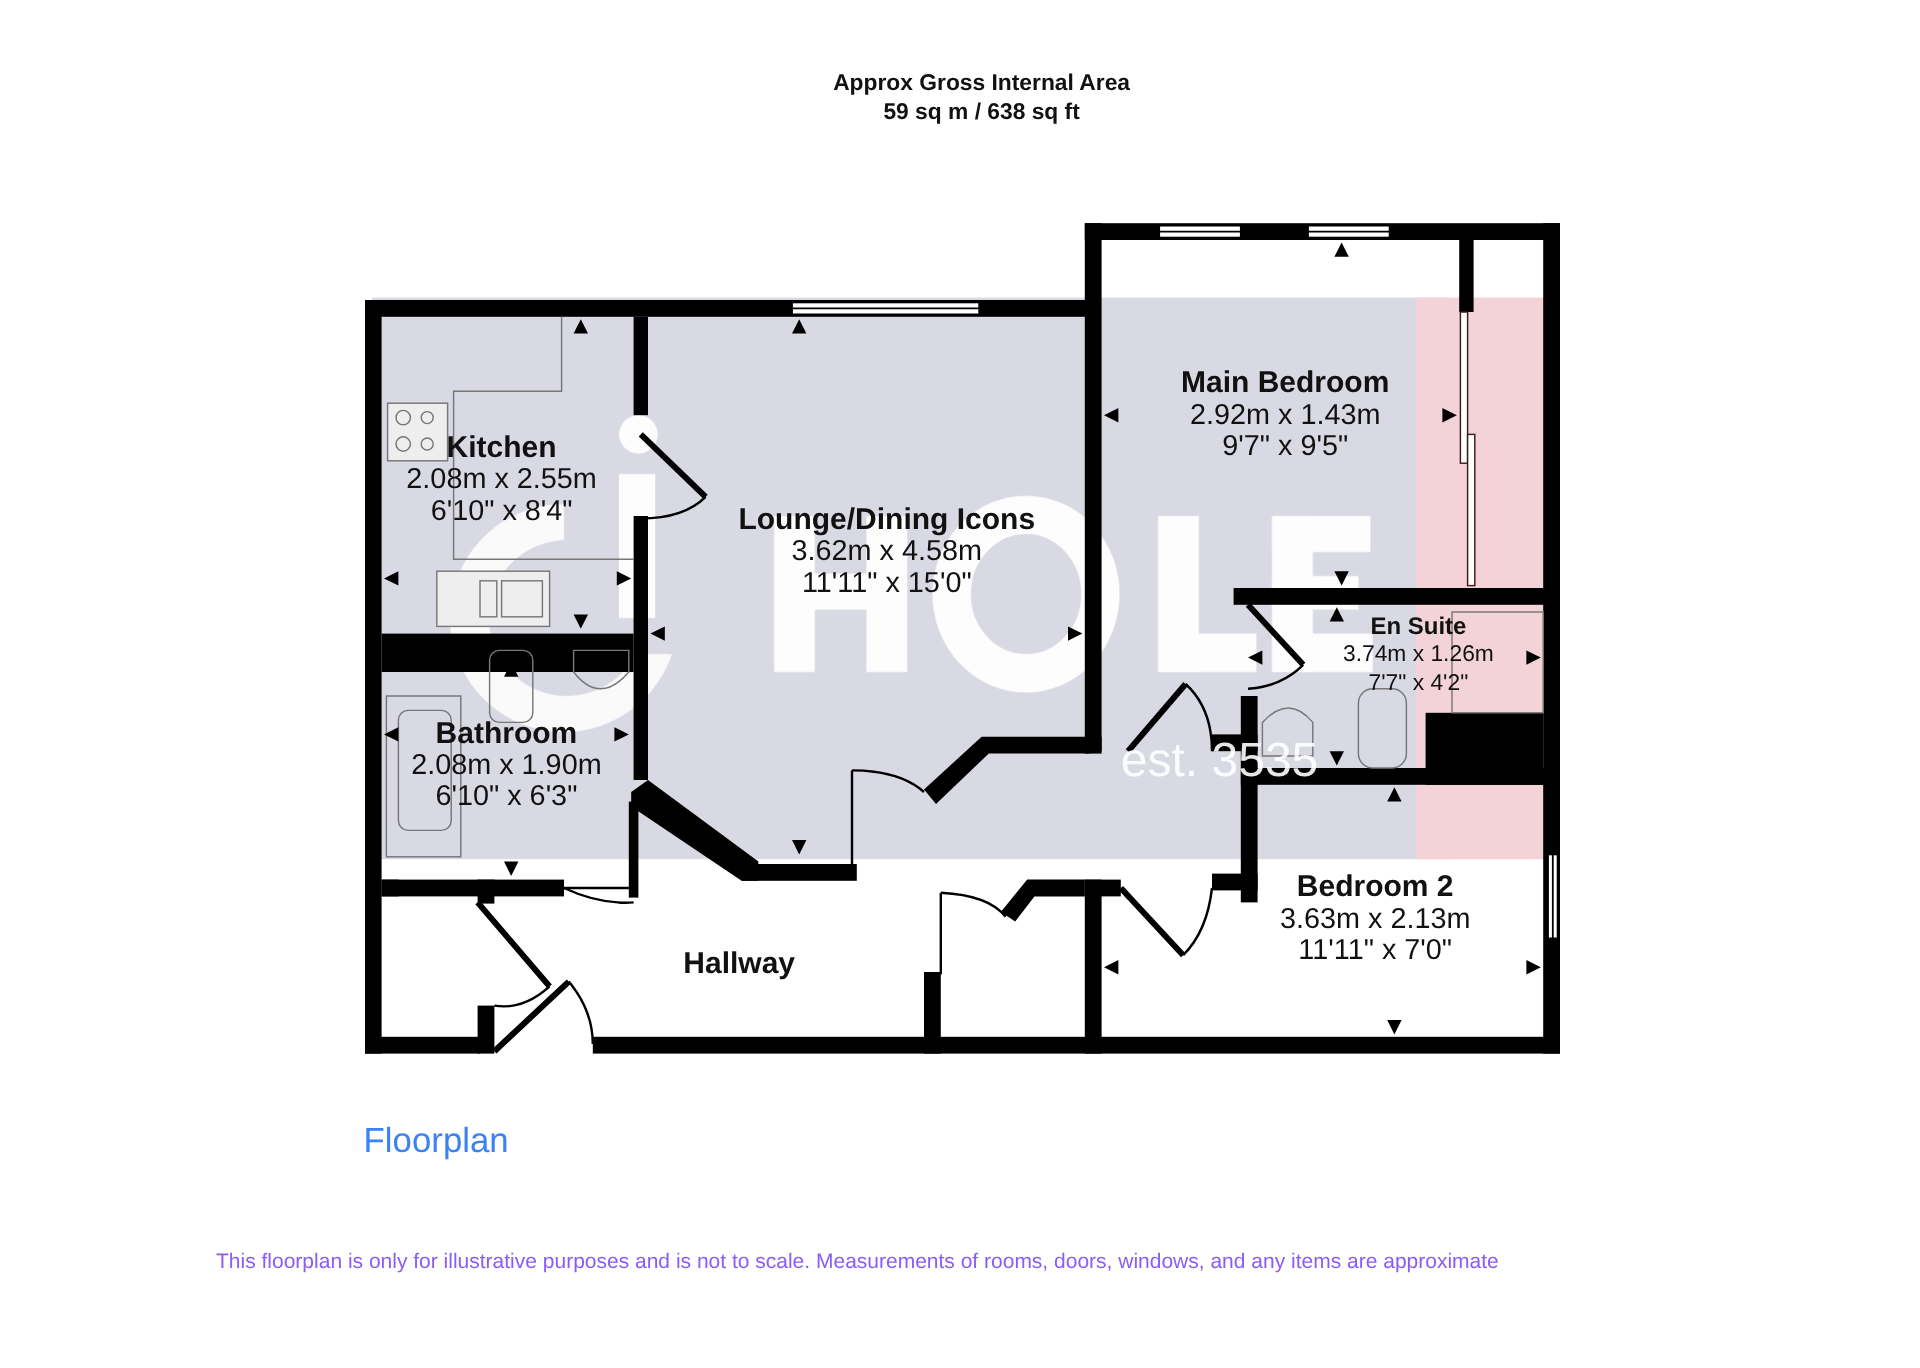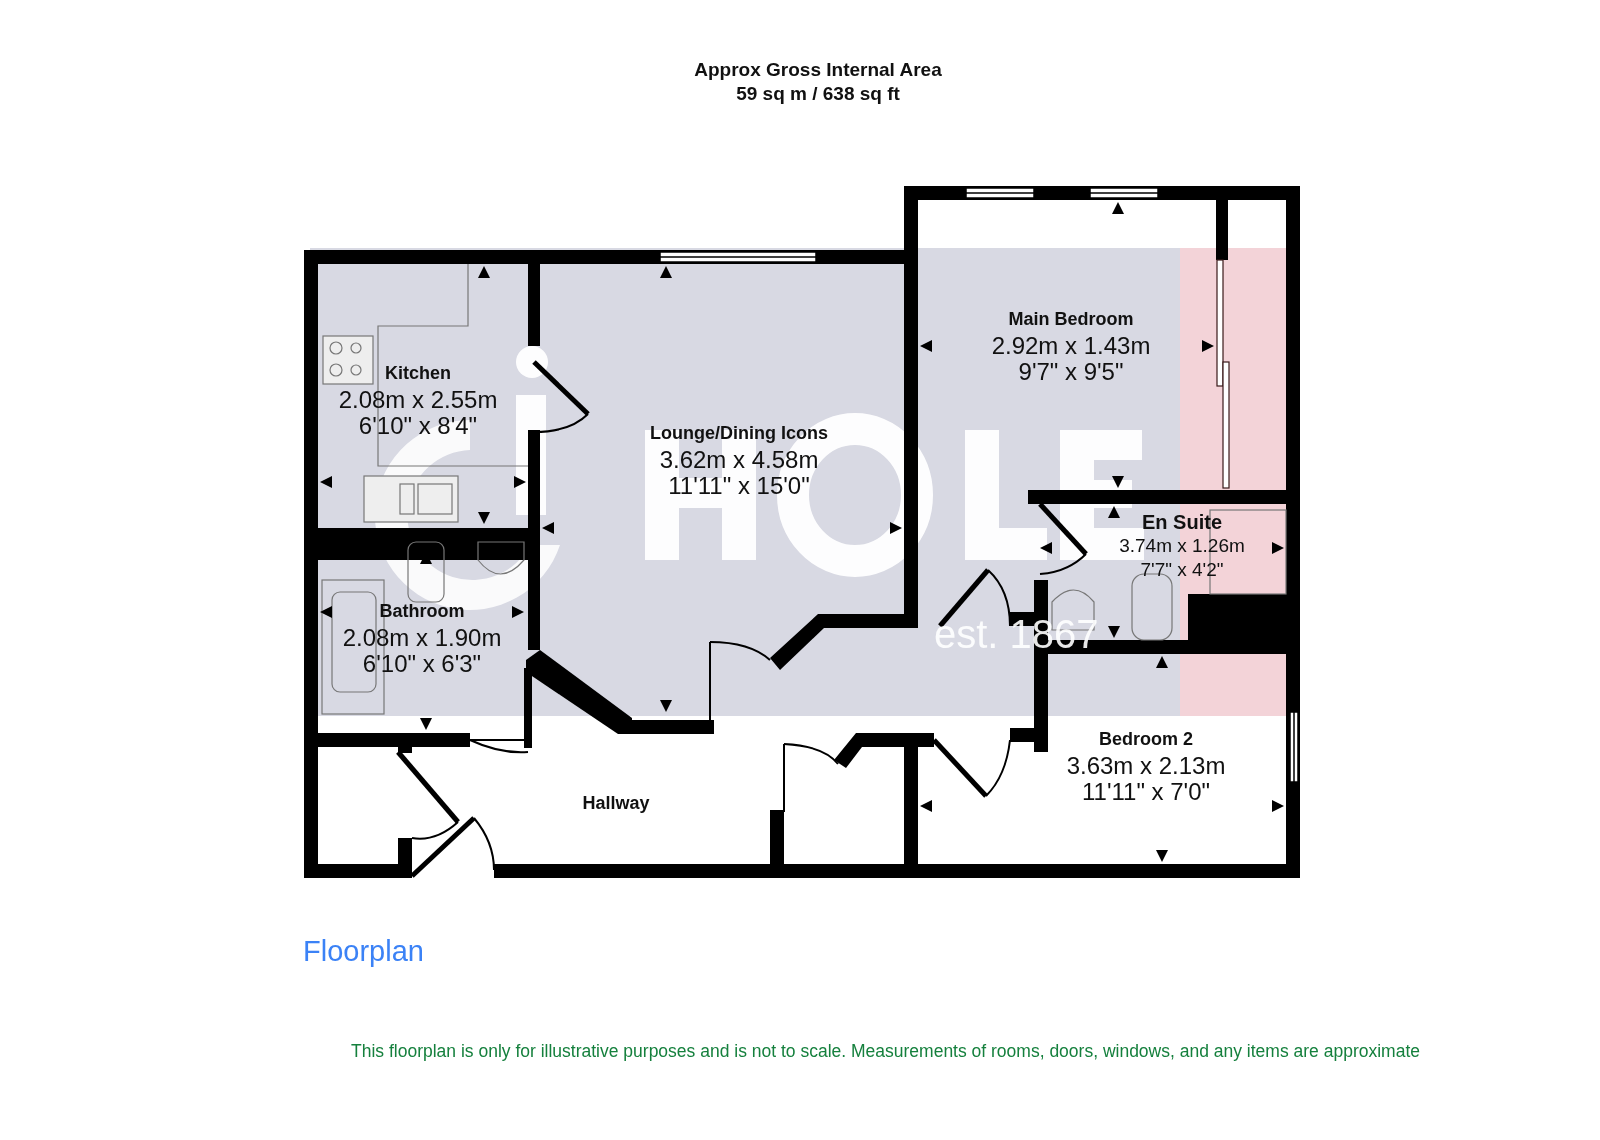--- a/index.html
+++ b/index.html
@@ -1,23 +1,23 @@
 <!DOCTYPE html>
 <html><head>
 <meta charset="utf-8">
 <style>
   html, body { margin:0; padding:0; background:#ffffff; }
   body { width:1600px; height:1140px; position:relative; overflow:hidden; font-family:"Liberation Sans", sans-serif; color:#111; }
   .header { position:absolute; left:0; top:58px; width:1600px; text-align:center; font-weight:bold; font-size:19px; line-height:24px; color:#111; }
   .header div { display:block;padding-left:36px; }
   svg.plan { position:absolute; left:0; top:0; }
   .plan-label { position:absolute; left:303px; top:935px; font-size:29px; color:#3b82f6; }
-  .disclaimer { position:absolute; left:180px; top:1040px; width:1240px; text-align:right; font-size:17.5px; line-height:23.5px; color:#15803d; }
+  .disclaimer { position:absolute; left:180px; top:1040px; width:1240px; text-align:left; font-size:17.5px; line-height:23.5px; color:#8b5cf6; }
   .room-label { position:absolute; text-align:center; color:#111; white-space:nowrap; transform:translateX(-50%); }
-  .room-label .name { font-weight:bold; font-size:18px; line-height:27px; }
+  .room-label .name { font-weight:bold; font-size:25px; line-height:27px; }
   .room-label .dim { font-size:24px; line-height:26px; }
   .room-label.small .name { font-size:20px; line-height:24px; }
   .room-label.small .dim { font-size:19px; line-height:24px; }
   .watermark { position:absolute; color:#ffffff; white-space:nowrap; }
 </style>
 </head>
 <body>
 
 <div class="header">
   <div>Approx Gross Internal Area</div>
@@ -190,21 +190,21 @@
     <polygon points="426,730 432,718 420,718"></polygon>
     <polygon points="320,612 332,606 332,618"></polygon>
     <polygon points="524,612 512,606 512,618"></polygon>
     <polygon points="1162,656 1168,668 1156,668"></polygon>
     <polygon points="1162,862 1168,850 1156,850"></polygon>
     <polygon points="920,806 932,800 932,812"></polygon>
     <polygon points="1284,806 1272,800 1272,812"></polygon>
   </g>
 </svg>
 
-<div class="watermark" style="left:934px; top:612px; font-size:40px; opacity:0.9;">est. 1867</div>
+<div class="watermark" style="left:934px; top:612px; font-size:40px; opacity:0.9;">est. 3535</div>
 
 <div class="room-label" style="left:418px; top:360px;">
   <div class="name">Kitchen</div>
   <div class="dim">2.08m x 2.55m</div>
   <div class="dim">6'10" x 8'4"</div>
 </div>
 
 <div class="room-label" style="left:739px; top:420px;">
   <div class="name">Lounge/Dining Icons</div>
   <div class="dim">3.62m x 4.58m</div>

